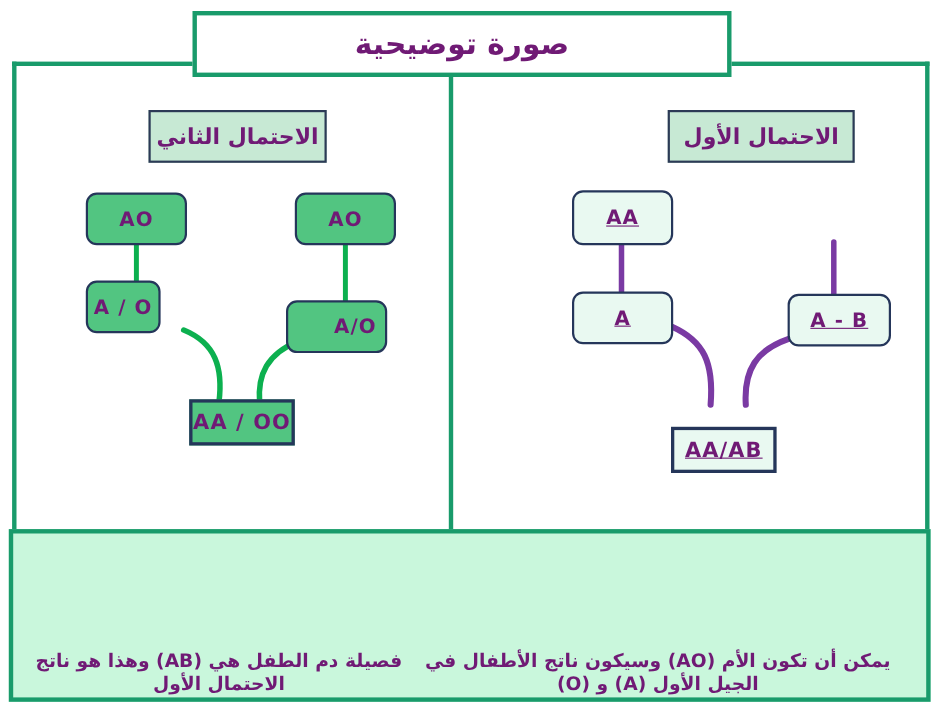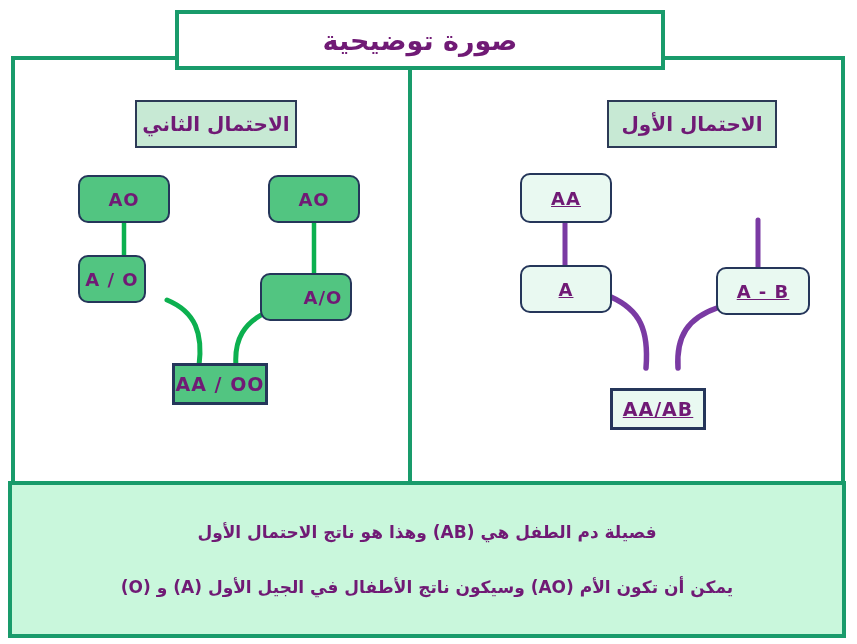--- a/index.html
+++ b/index.html
@@ -47,21 +47,21 @@
   .node-ab{left:712px;top:173px;width:92px;height:50px;}
   .node-a{left:520px;top:265px;width:92px;height:48px;}
   .node-a-b{left:716px;top:267px;width:94px;height:48px;}
   .node-aaab{left:610px;top:365px;width:96px;height:42px;margin-top:23px;}
   
   .connectors{position:absolute;left:0;top:0;width:857px;height:644px;z-index:2;}
   
   .notes{
     position:absolute;left:8px;top:481px;width:838px;height:157px;box-sizing:border-box;
     background:#c9f7dc;border:4px solid #199b6b;z-index:4;
-    display:flex;flex-direction:column;justify-content:space-evenly;align-items:center;
+    display:flex;flex-direction:row;justify-content:space-evenly;align-items:flex-end;
     padding:2px 16px;
   }
   .note{
     direction:rtl;text-align:center;font-size:17px;font-weight:bold;line-height:1.2;
   }
   .rtl{direction:rtl;}
 </style>
 </head>
 <body>
 

